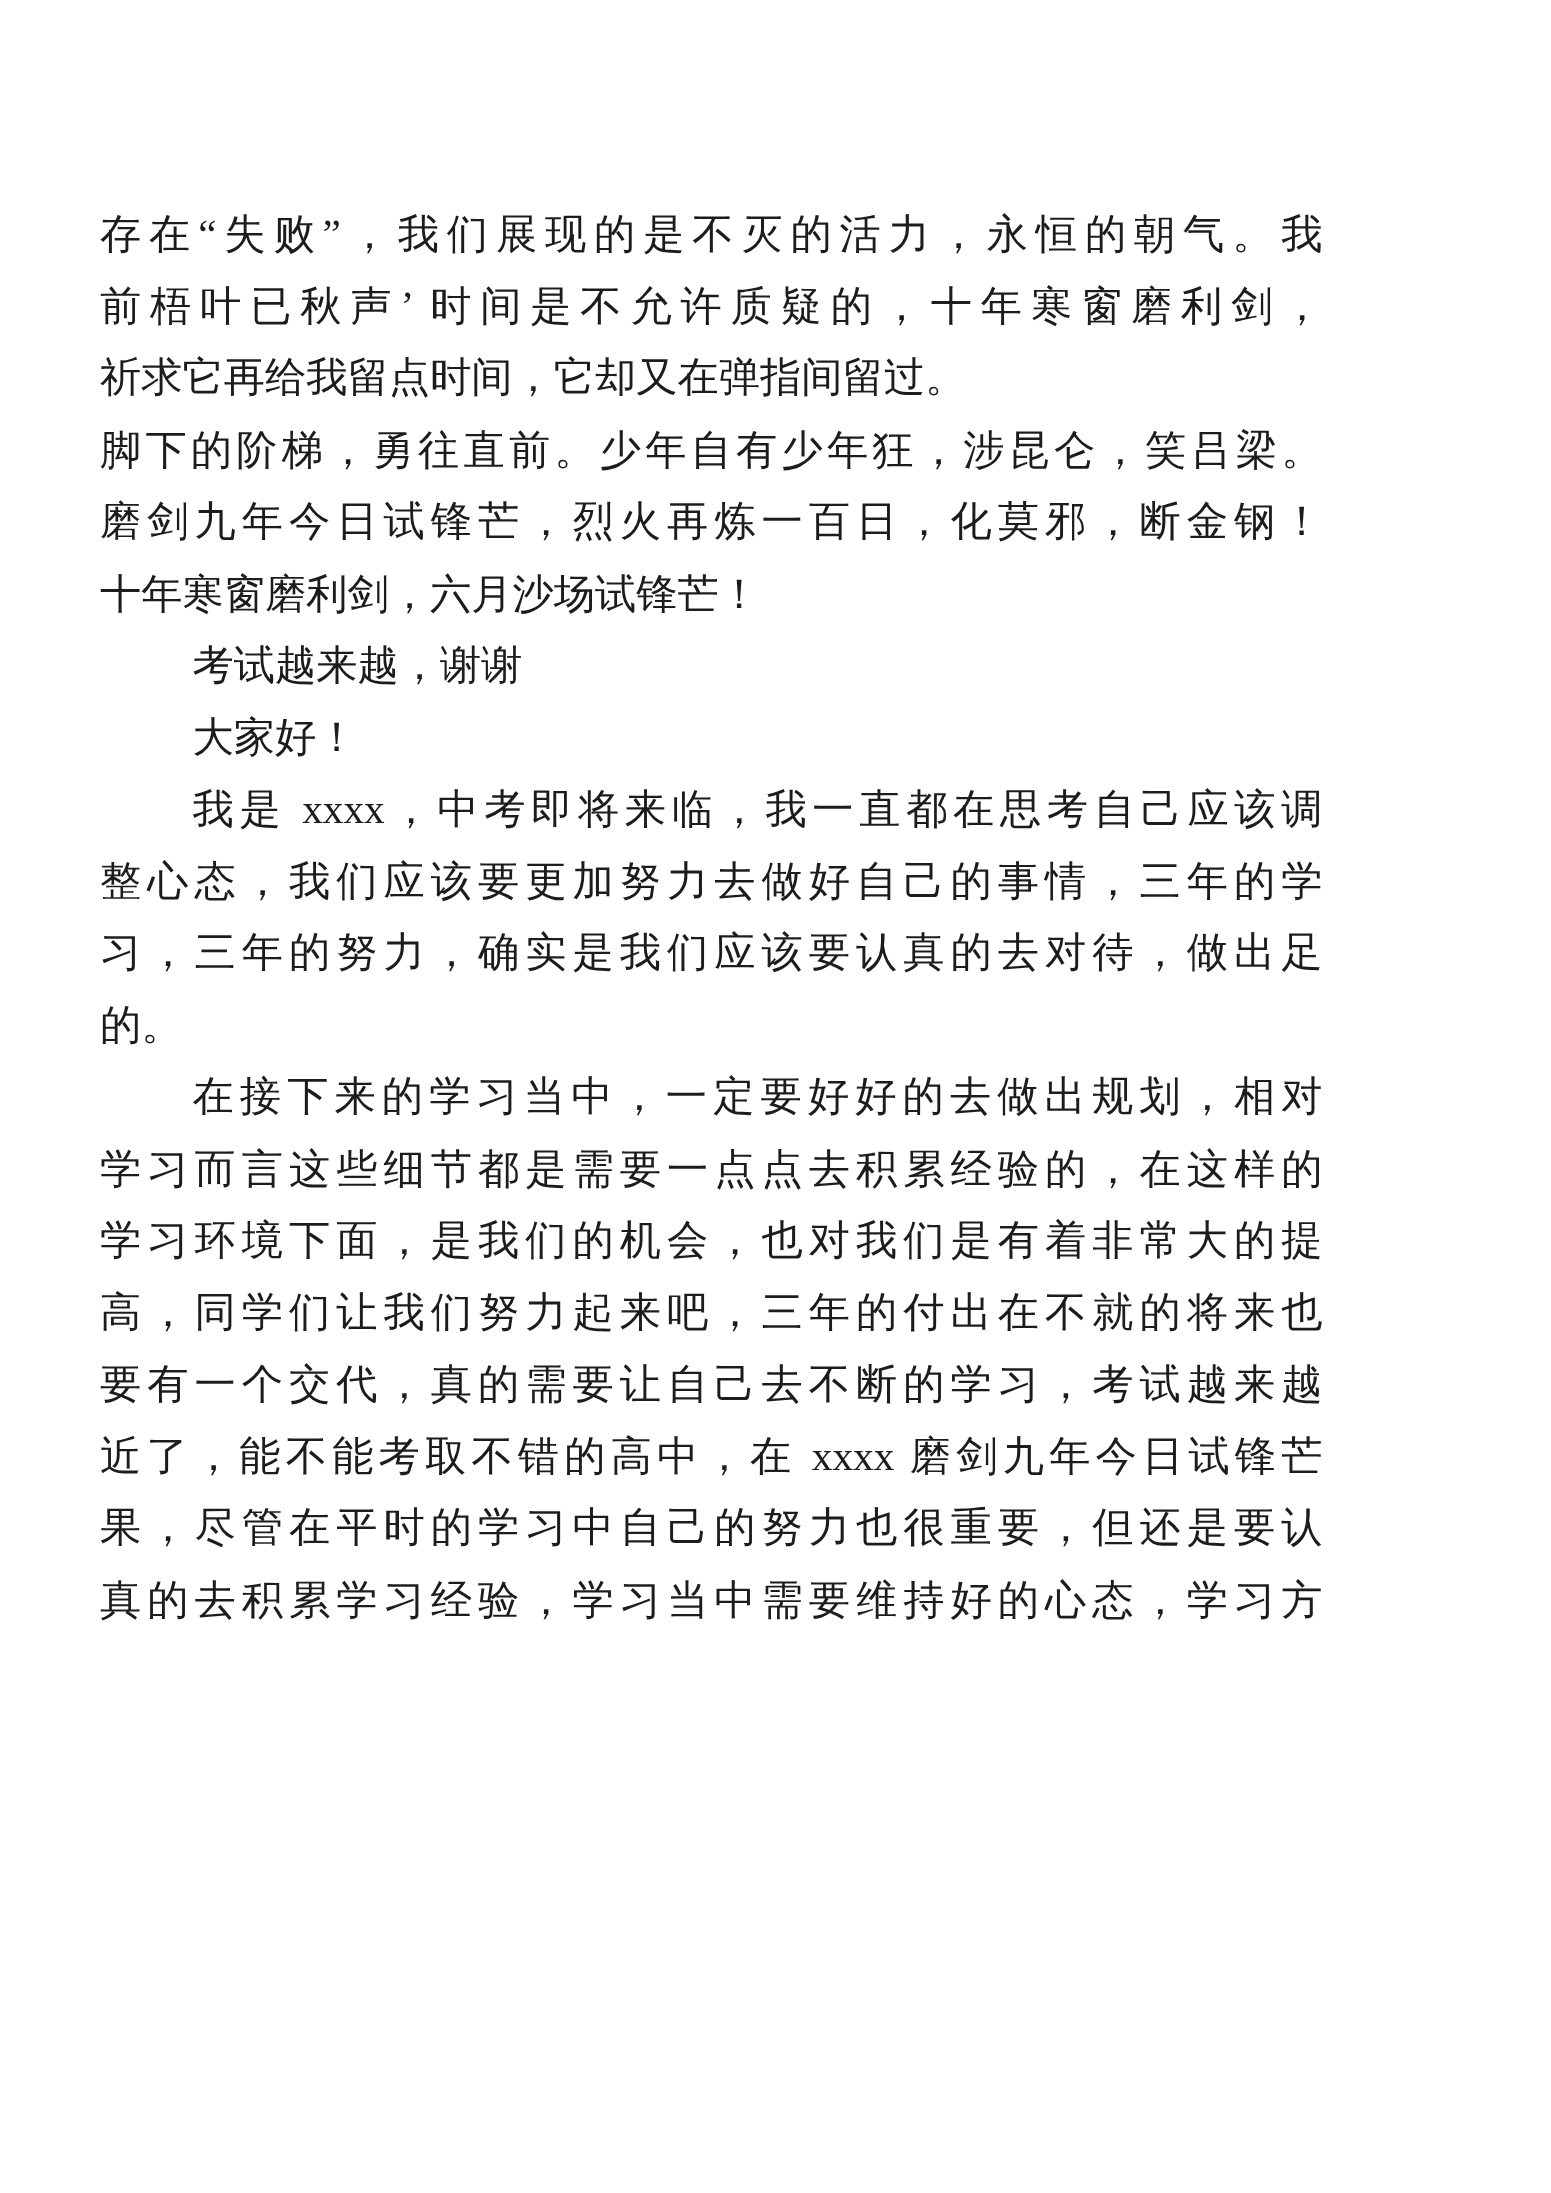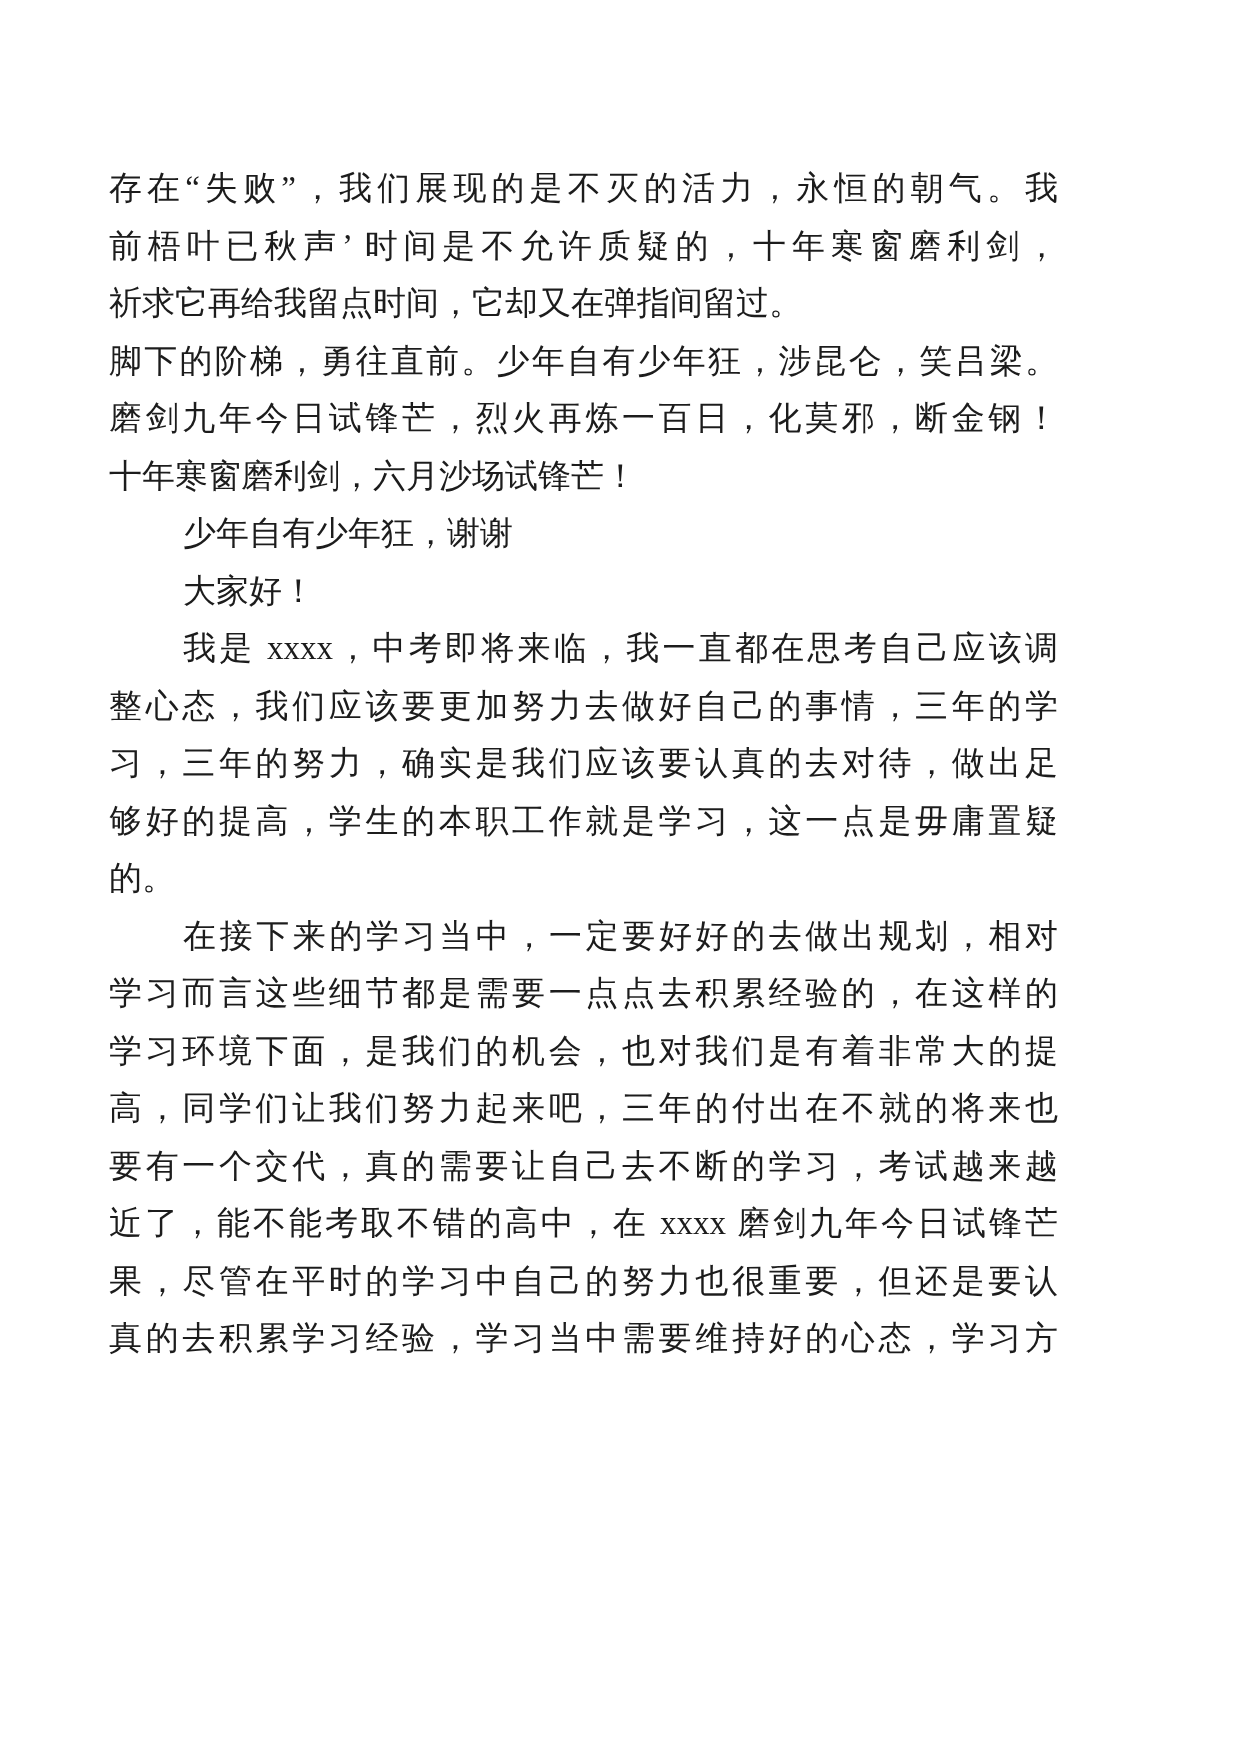--- a/index.html
+++ b/index.html
@@ -7,21 +7,21 @@
     padding: 0;
     background: #ffffff;
   }
   .page {
     position: relative;
     width: 1241px;
     height: 1754px;
     box-sizing: border-box;
     background: var(--page-bg, #ffffff);
     overflow: hidden;
-    padding: 160px 183px 0 109px;
+    padding: 160px 183px 0 80px;
     font-family: "Liberation Serif", "DejaVu Serif", serif;
   }
   .para {
     margin: 0;
     padding: 0;
   }
   .line {
     font-size: 33px;
     line-height: 57.5px;
     height: 57.5px;
@@ -47,30 +47,29 @@
         <div class="line full">存在“失败”，我们展现的是不灭的活力，永恒的朝气。我</div>
         <div class="line full">前梧叶已秋声’ 时间是不允许质疑的，十年寒窗磨利剑，</div>
         <div class="line">祈求它再给我留点时间，它却又在弹指间留过。</div>
       </div>
       <div class="para">
         <div class="line full">脚下的阶梯，勇往直前。少年自有少年狂，涉昆仑，笑吕梁。</div>
         <div class="line full">磨剑九年今日试锋芒，烈火再炼一百日，化莫邪，断金钢！</div>
         <div class="line">十年寒窗磨利剑，六月沙场试锋芒！</div>
       </div>
       <div class="para">
-        <div class="line indent">少年自有少年狂，谢谢</div>
+        <div class="line indent">考试越来越，谢谢</div>
       </div>
       <div class="para">
         <div class="line indent">大家好！</div>
       </div>
       <div class="para">
         <div class="line indent full">我是 xxxx，中考即将来临，我一直都在思考自己应该调</div>
         <div class="line full">整心态，我们应该要更加努力去做好自己的事情，三年的学</div>
         <div class="line full">习，三年的努力，确实是我们应该要认真的去对待，做出足</div>
-        <div class="line full">够好的提高，学生的本职工作就是学习，这一点是毋庸置疑</div>
         <div class="line">的。</div>
       </div>
       <div class="para">
         <div class="line indent full">在接下来的学习当中，一定要好好的去做出规划，相对</div>
         <div class="line full">学习而言这些细节都是需要一点点去积累经验的，在这样的</div>
         <div class="line full">学习环境下面，是我们的机会，也对我们是有着非常大的提</div>
         <div class="line full">高，同学们让我们努力起来吧，三年的付出在不就的将来也</div>
         <div class="line full">要有一个交代，真的需要让自己去不断的学习，考试越来越</div>
         <div class="line full">近了，能不能考取不错的高中，在 xxxx 磨剑九年今日试锋芒</div>
         <div class="line full">果，尽管在平时的学习中自己的努力也很重要，但还是要认</div>

